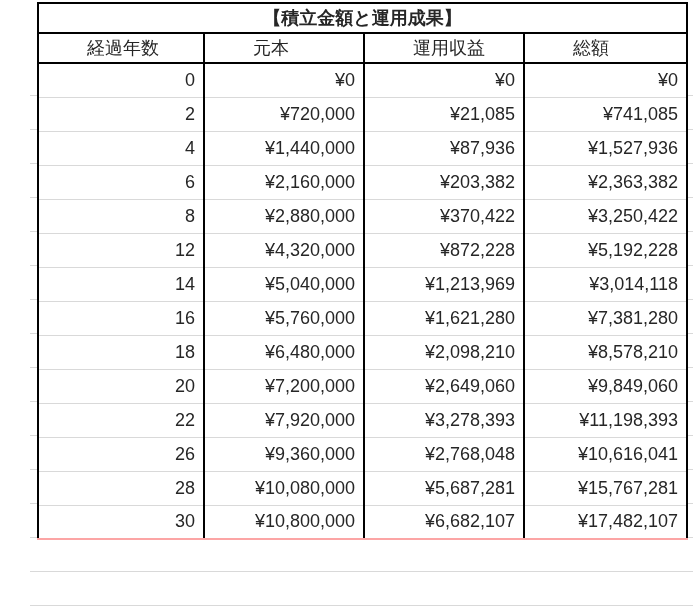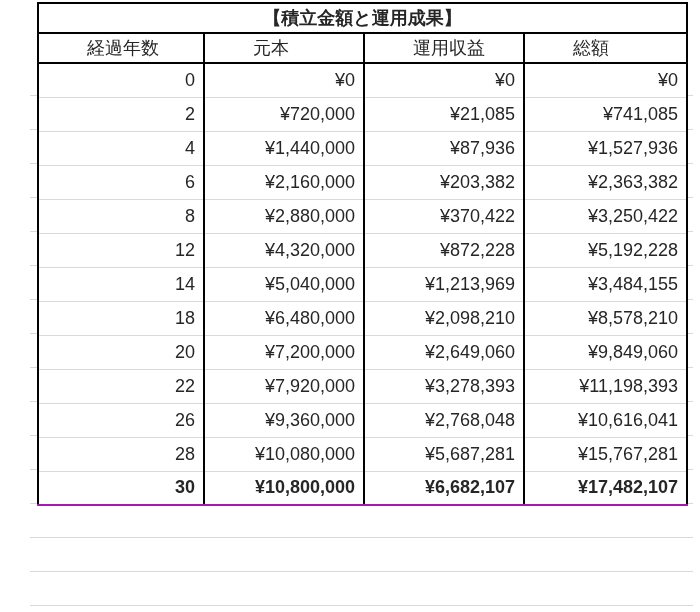--- a/index.html
+++ b/index.html
@@ -69,22 +69,21 @@
   }
   tbody td {
     height: 34px;
     text-align: right;
     border-left: 2px solid #000000;
     border-right: 2px solid #000000;
     border-top: none;
     border-bottom: 1px solid #d9d9d9;
   }
   tbody tr:last-child td {
-    border-bottom: 2px solid #a21caf;
-    font-weight: bold;
+    border-bottom: 2px solid #fca5a5;
   }
 </style>
 </head>
 <body>
 
 <div class="stage">
   <div class="grid-ticks"></div>
   <table class="savings">
     <colgroup>
       <col class="c1">
@@ -137,21 +136,27 @@
         <tr>
           <td>12</td>
           <td>¥4,320,000</td>
           <td>¥872,228</td>
           <td>¥5,192,228</td>
         </tr>
         <tr>
           <td>14</td>
           <td>¥5,040,000</td>
           <td>¥1,213,969</td>
-          <td>¥3,484,155</td>
+          <td>¥3,014,118</td>
+        </tr>
+        <tr>
+          <td>16</td>
+          <td>¥5,760,000</td>
+          <td>¥1,621,280</td>
+          <td>¥7,381,280</td>
         </tr>
         <tr>
           <td>18</td>
           <td>¥6,480,000</td>
           <td>¥2,098,210</td>
           <td>¥8,578,210</td>
         </tr>
         <tr>
           <td>20</td>
           <td>¥7,200,000</td>

